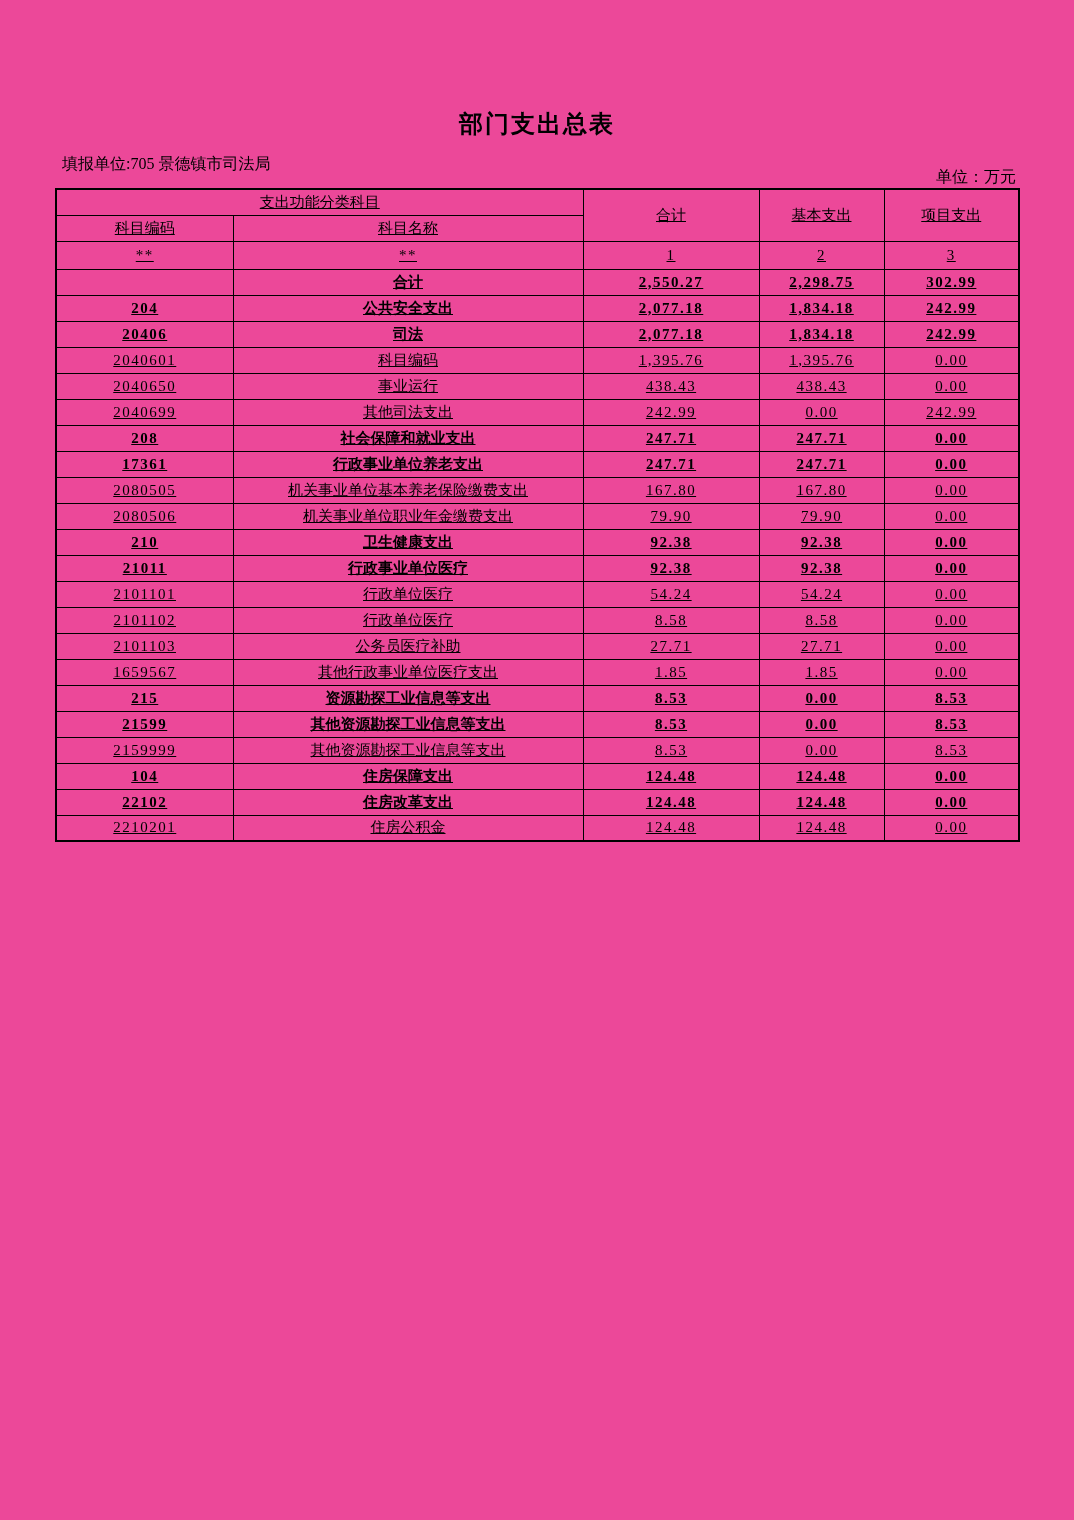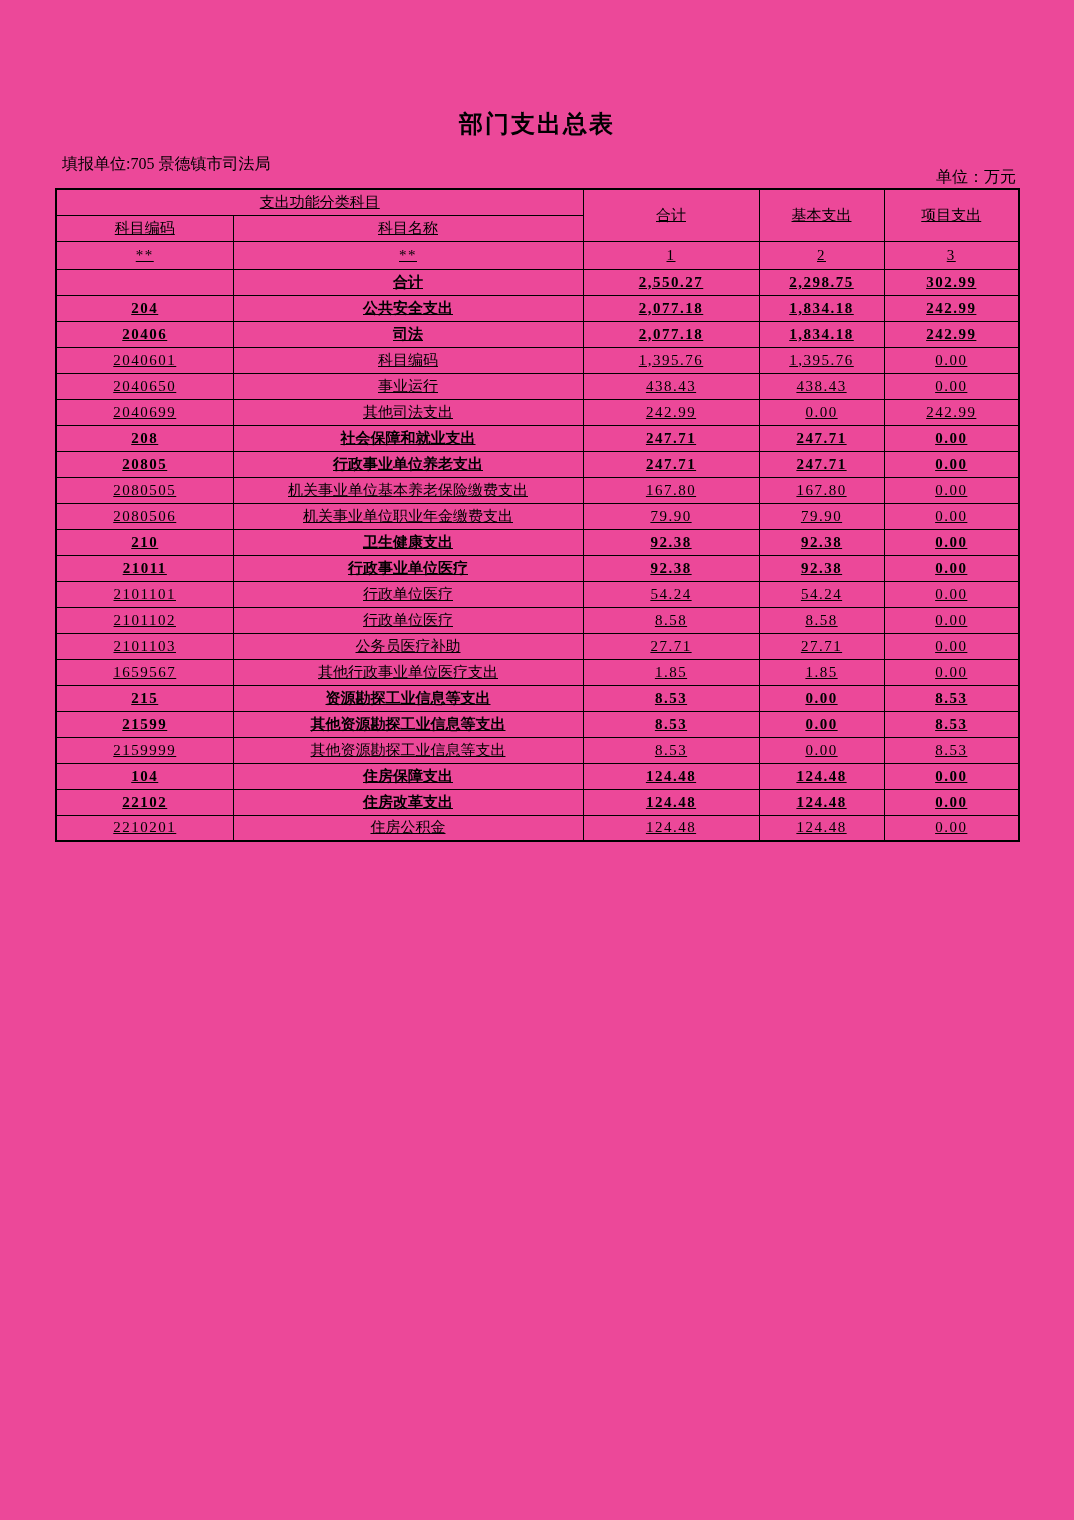--- a/index.html
+++ b/index.html
@@ -158,21 +158,21 @@
           <td class="num-cell">242.99</td>
         </tr>
         <tr class="bold-row">
           <td class="num-cell">208</td>
           <td class="name-cell">社会保障和就业支出</td>
           <td class="num-cell">247.71</td>
           <td class="num-cell">247.71</td>
           <td class="num-cell">0.00</td>
         </tr>
         <tr class="bold-row">
-          <td class="num-cell">20805</td>
+          <td class="num-cell">17361</td>
           <td class="name-cell">行政事业单位养老支出</td>
           <td class="num-cell">247.71</td>
           <td class="num-cell">247.71</td>
           <td class="num-cell">0.00</td>
         </tr>
         <tr>
           <td class="num-cell">2080505</td>
           <td class="name-cell">机关事业单位基本养老保险缴费支出</td>
           <td class="num-cell">167.80</td>
           <td class="num-cell">167.80</td>

